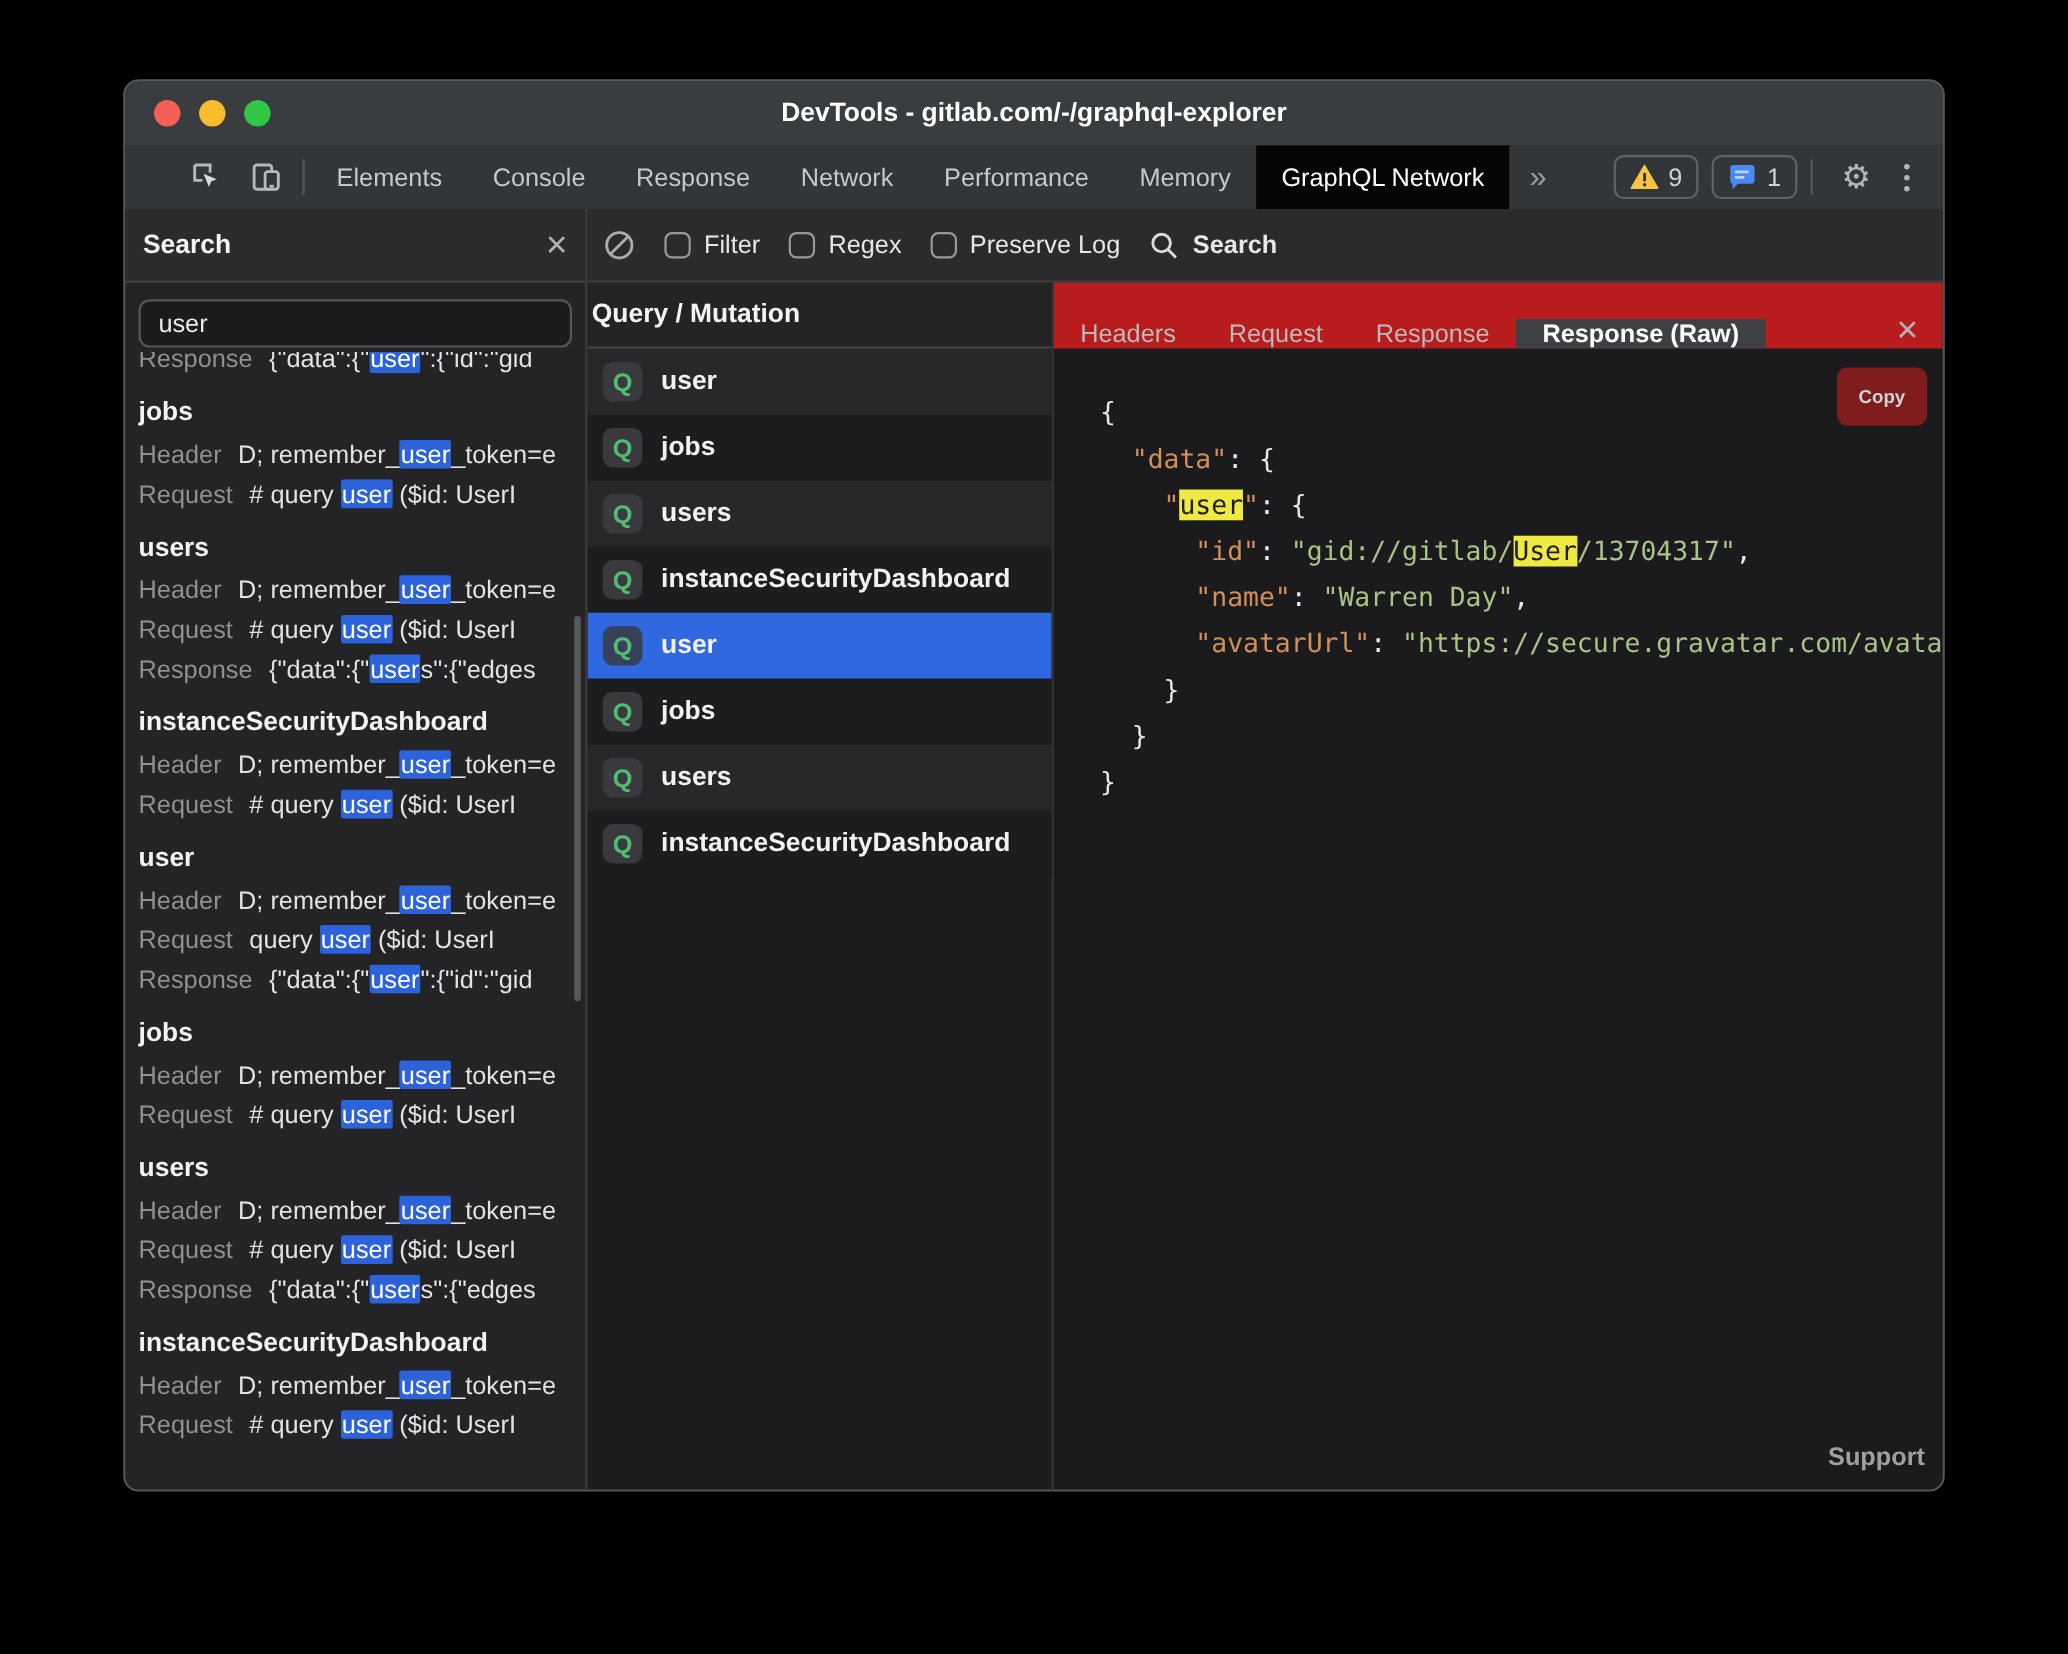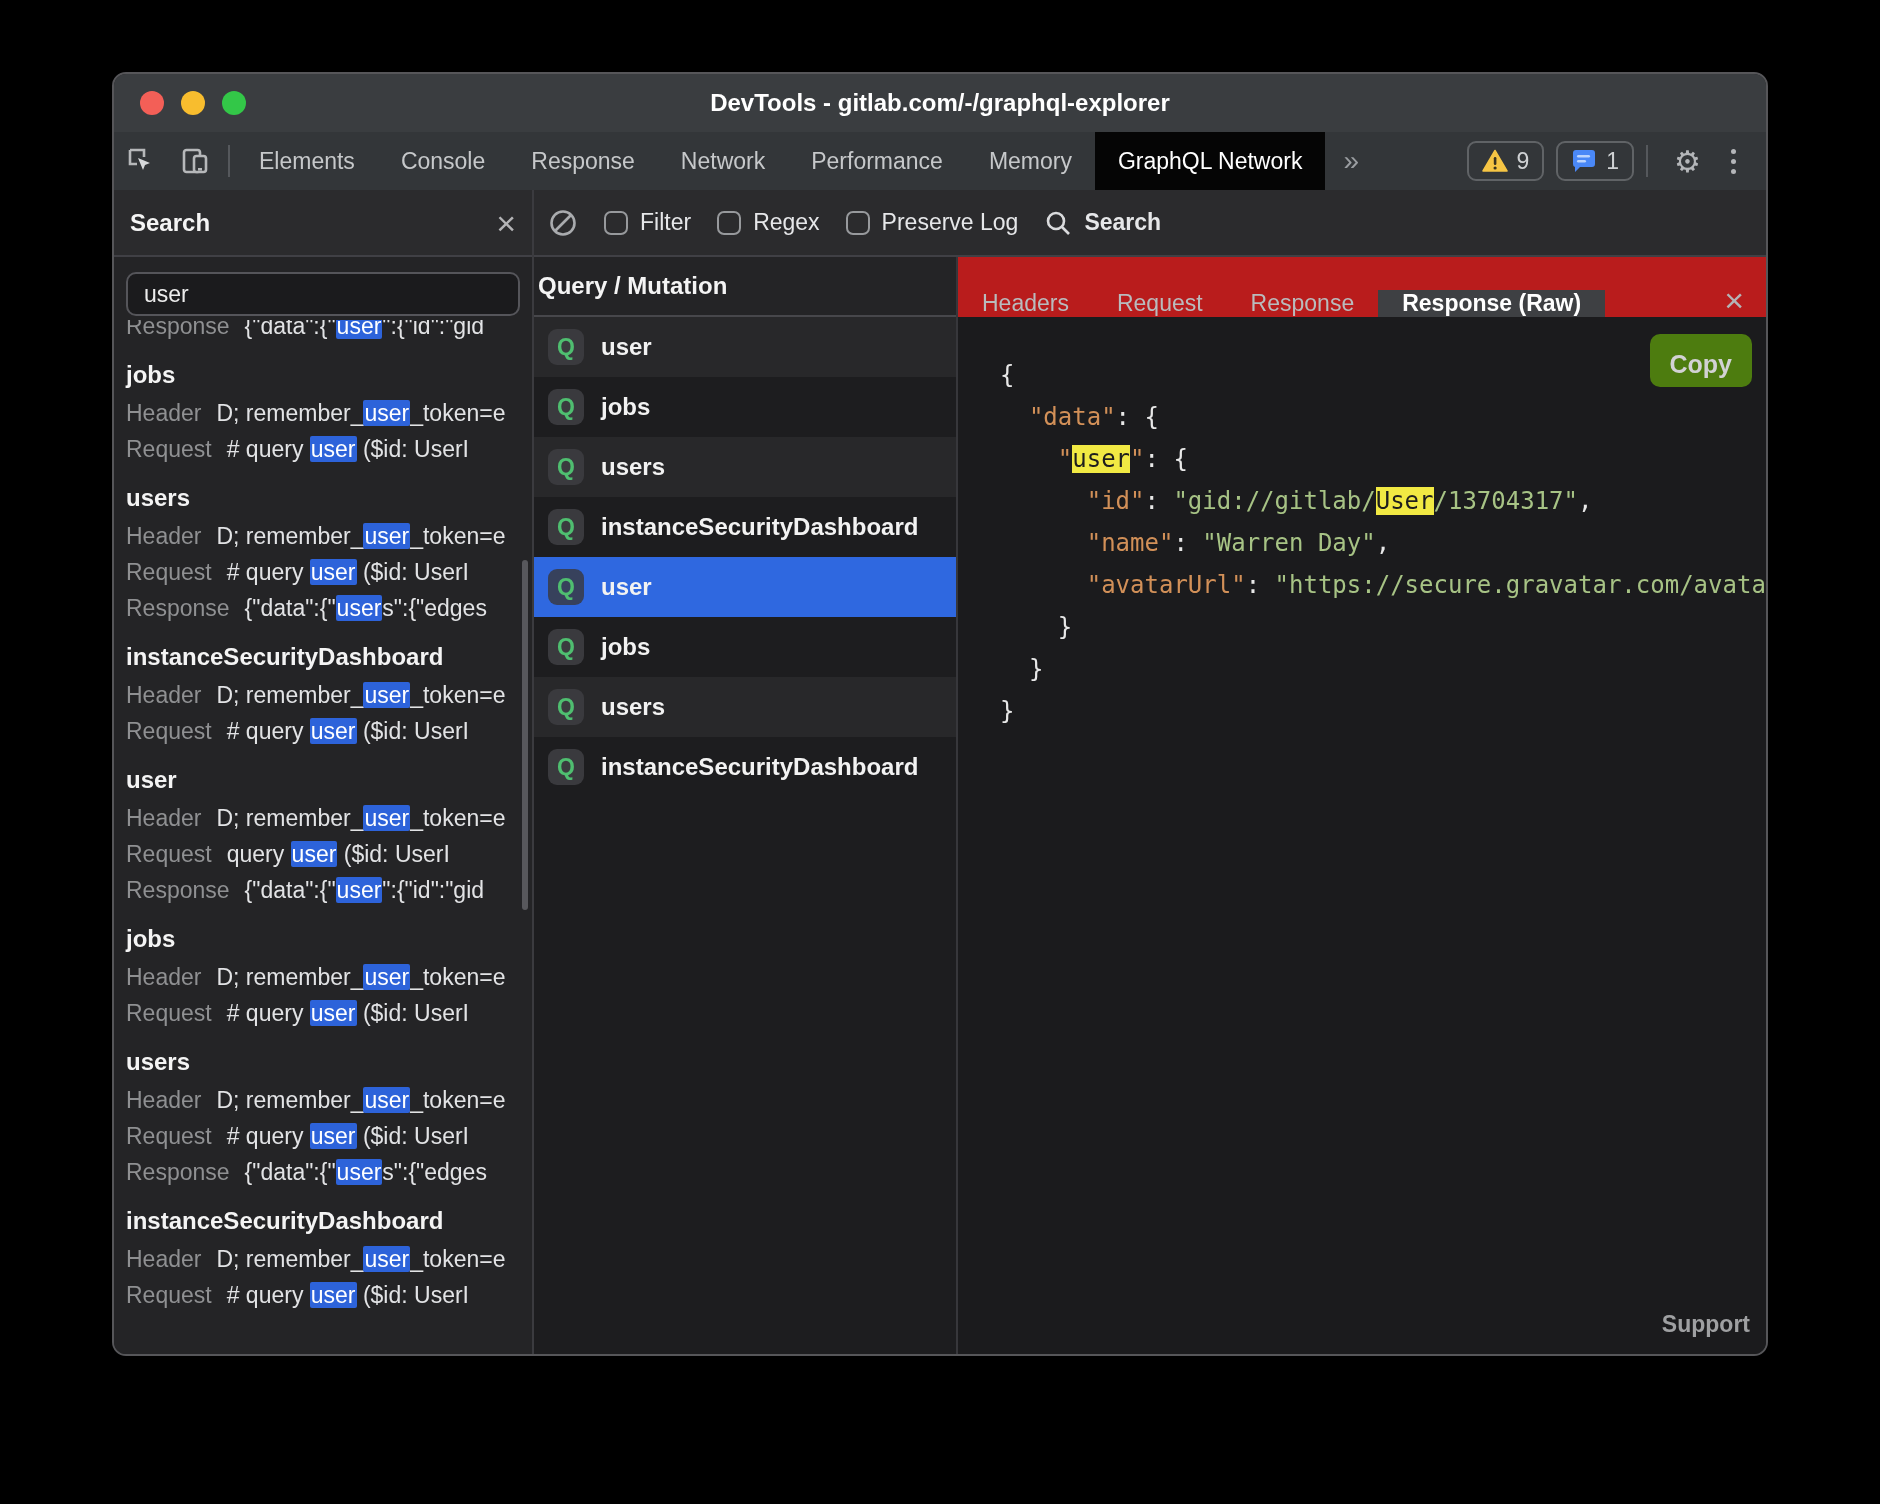--- a/index.html
+++ b/index.html
@@ -16,21 +16,21 @@
     display:flex; align-items:center; }
   .lights { display:flex; gap:17px; padding-left:26px; }
   .light { width:24px; height:24px; border-radius:50%; }
   .light.red { background:#f35f57; }
   .light.yellow { background:#f8bd2e; }
   .light.green { background:#33c748; }
   .win-title { position:absolute; left:0; right:0; text-align:center; color:#fff;
     font-size:24px; font-weight:700; }
 
   
-  .tabbar { height:58px; flex:0 0 58px; background:#333639; display:flex; align-items:center; }
+  .tabbar { height:58px; flex:0 0 58px; background:#333639; display:flex; align-items:center;padding-left:47px; }
   .tb-icon { width:54px; height:58px; display:flex; align-items:center; justify-content:center; cursor:pointer; }
   .vsep { width:2px; height:32px; background:#55585c; margin:0 6px; }
   .dt-tabs { display:flex; height:58px; }
   .dt-tab { height:58px; display:flex; align-items:center; padding:0 23px;
     color:#c6c8ca; font-size:23px; cursor:pointer; white-space:nowrap; }
   .dt-tab.active { background:#050505; color:#fff; }
   .overflow-chevron { color:#9a9da1; font-size:28px; padding:0 18px; cursor:pointer; }
   .tb-right { margin-left:auto; display:flex; align-items:center; padding-right:14px; }
   .count-badge { display:flex; align-items:center; gap:9px; border:2px solid #606366;
     border-radius:9px; padding:4px 13px; height:40px; margin-left:12px; cursor:pointer; }
@@ -97,21 +97,21 @@
 
   
   .right-panel { flex:1; display:flex; flex-direction:column; min-width:0; }
   .rtabs { height:60px; flex:0 0 60px; background:#b91c1c; display:flex; align-items:flex-end; }
   .rtab { display:flex; align-items:center; padding:0 24px; color:#b9bbbd; font-size:23px;
     font-weight:500; cursor:pointer; white-space:nowrap; }
   .rtab.active { background:#3e4043; color:#fff; font-weight:700; }
   .rtabs .close-x { padding-right:22px; display:flex; align-items:center; }
   .rcontent { position:relative; flex:1; background:#1b1b1d; overflow:hidden; }
   .copy-btn { position:absolute; top:17px; right:14px; height:53px; padding:16px 20px;
-    background:#4d7c0f; border:none; border-radius:10px; color:#d2d2d4; font-size:25px;
+    background:#7f1d1d; border:none; border-radius:10px; color:#d2d2d4; font-size:17px;
     font-weight:700; cursor:pointer; font-family:inherit; }
   .json { padding:37px 0 0 42px; font-family:"DejaVu Sans Mono","Liberation Mono",monospace;
     font-size:24px; line-height:42px; white-space:pre; }
   .j-p { color:#e8e8e8; }
   .j-k { color:#d29058; }
   .j-s { color:#a7c385; }
   .j-kh { background:#f1e943; color:#1d1d1d; }
   .j-sh { background:#f1e943; color:#1d1d1d; }
   .support { position:absolute; right:16px; bottom:16px; color:#9fa0a2; font-size:23px; font-weight:700; }
 

